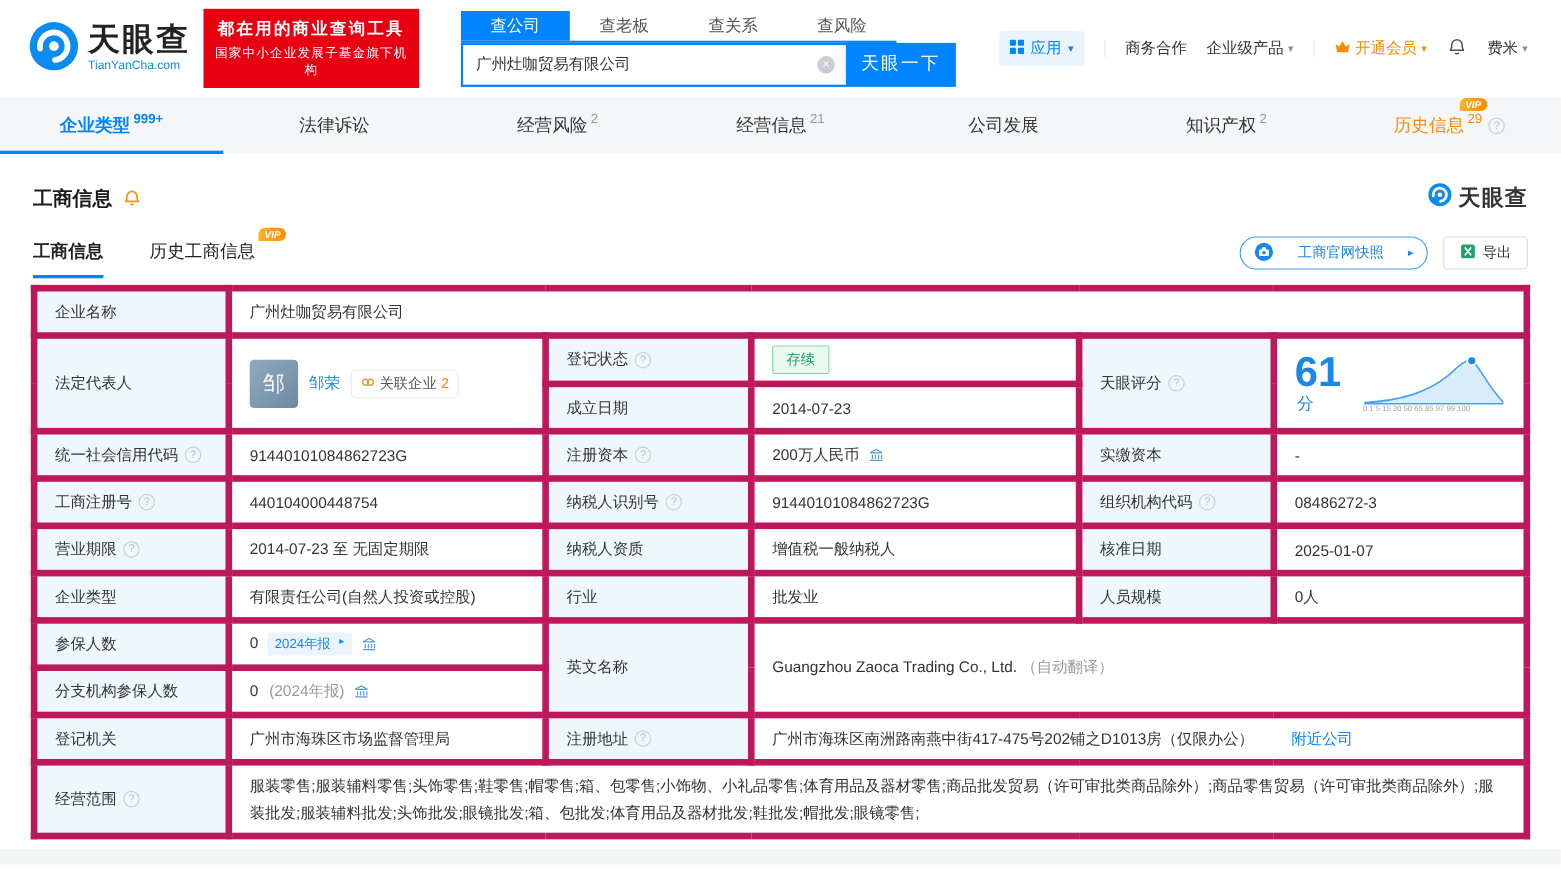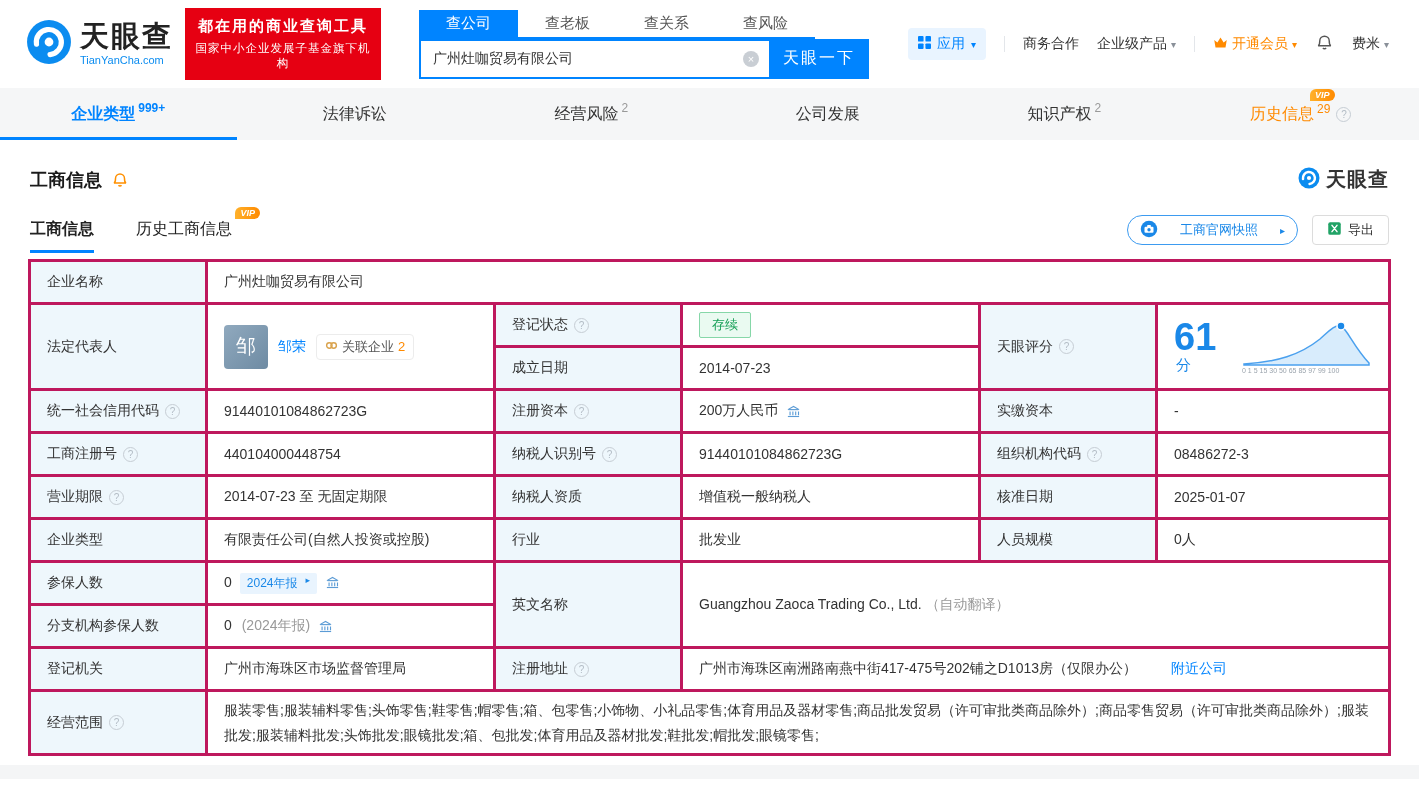--- a/index.html
+++ b/index.html
@@ -58,21 +58,21 @@
   .subtab { font-size:16px; color:#222; margin-right:42px; position:relative; padding-bottom:13px; cursor:pointer; }
   .subtab.active { font-weight:bold; }
   .subtab.active::after { content:""; position:absolute; left:0; right:0; bottom:0; height:3px; background:#0084ff; }
   .subtab .vip-badge { position:absolute; top:-12px; right:-28px; }
   .sub-actions { margin-left:auto; display:flex; align-items:center; gap:14px; padding-bottom:8px; }
   .snap-btn { display:flex; align-items:center; gap:22px; border:1px solid #3d9bf0; color:#1a88e8; border-radius:16px; height:30px; padding:0 12px; font-size:13px; background:#fff; cursor:pointer; }
   .export-btn { display:flex; align-items:center; gap:6px; border:1px solid #dcdcdc; color:#333; border-radius:4px; height:30px; padding:0 14px; font-size:13px; background:#fff; cursor:pointer; }
 
   
   .info-table { border-collapse:collapse; table-layout:fixed; width:1363px; margin:6px 28px 0; }
-  .info-table td { border:3px solid #be185d; font-size:14px; padding:6px 16px; height:43px; vertical-align:middle; color:#333; word-break:break-all; }
+  .info-table td { border:6px solid #be185d; font-size:14px; padding:6px 16px; height:43px; vertical-align:middle; color:#333; word-break:break-all; }
   td.lbl { background:#eef7fc; }
   td.lbl .lbl-in { display:flex; align-items:center; }
   .tall td { height:64px; }
   .blue-link { color:#0084ff; cursor:pointer; text-decoration:none; }
   .gray-note { color:#999; }
 
   .rep-cell { display:flex; align-items:center; gap:10px; }
   .avatar { width:44px; height:44px; border-radius:4px; background:linear-gradient(135deg,#90a9be,#6e8ba3); color:#fff; font-size:20px; display:flex; align-items:center; justify-content:center; flex:0 0 auto; }
   .rel-badge { display:inline-flex; align-items:center; gap:4px; border:1px solid #ececec; border-radius:4px; padding:3px 8px; font-size:13px; color:#555; cursor:pointer; background:#fff; white-space:nowrap; }
   .rel-badge .rc { color:#ff8a00; }
@@ -180,20 +180,24 @@
   <div class="ntab active">
     <span>企业类型</span>
     <span class="cnt">999+</span>
   </div>
   <div class="ntab">
     <span>法律诉讼</span>
   </div>
   <div class="ntab">
     <span>经营风险</span>
     <span class="cnt">2</span>
+  </div>
+  <div class="ntab">
+    <span>经营信息</span>
+    <span class="cnt">21</span>
   </div>
   <div class="ntab">
     <span>公司发展</span>
   </div>
   <div class="ntab">
     <span>知识产权</span>
     <span class="cnt">2</span>
   </div>
   <div class="ntab vip-tab">
     <span>历史信息</span>

